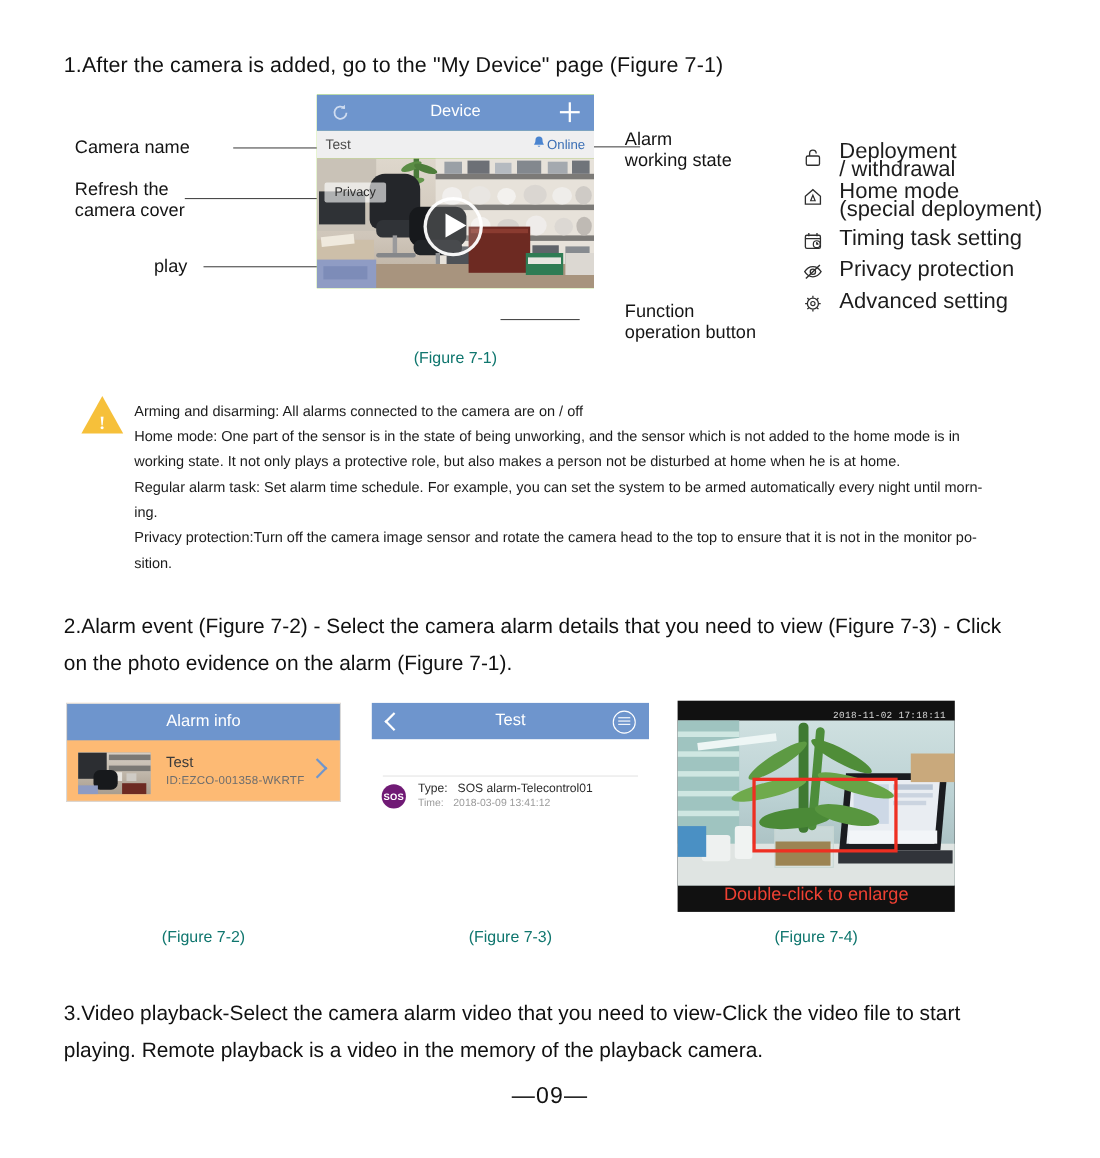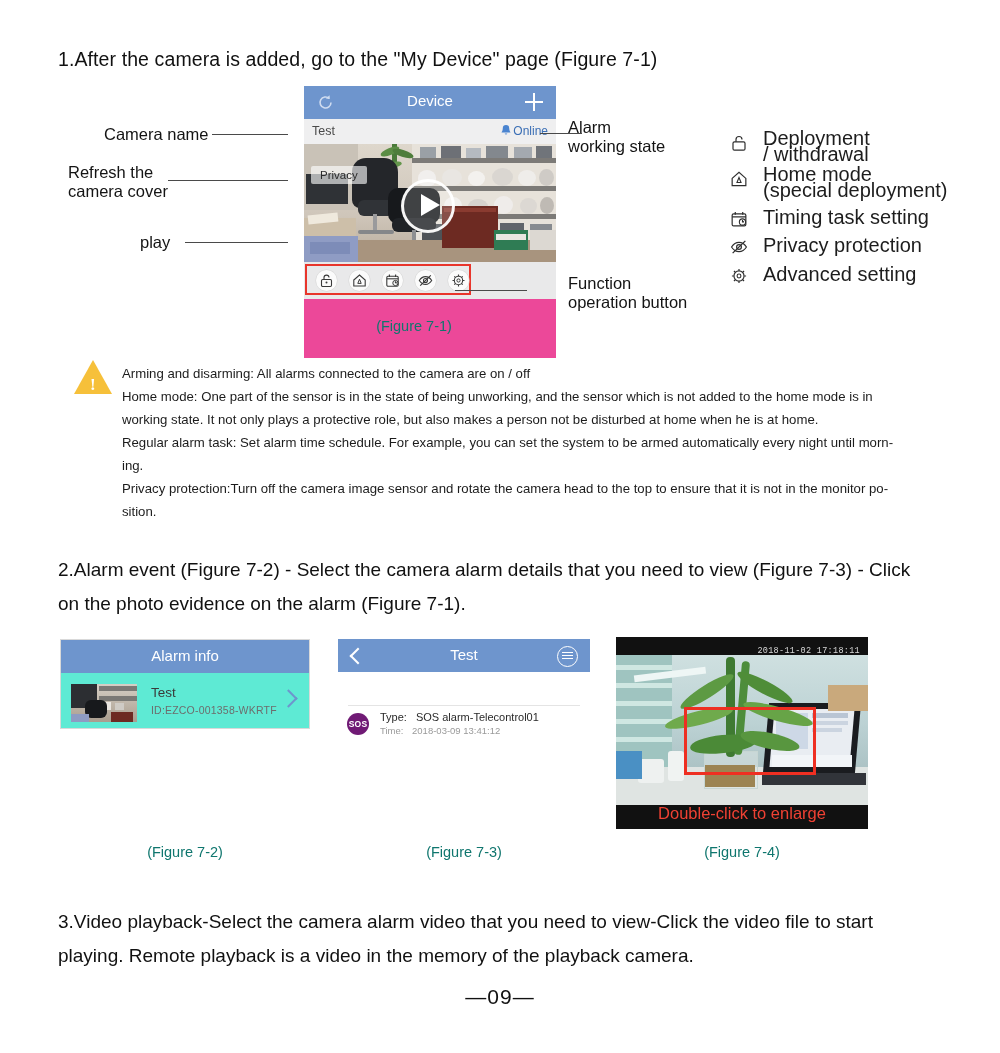--- a/index.html
+++ b/index.html
@@ -41,23 +41,23 @@
     line-height: 21px;
     color: #141414;
   }
   .leader {
     background: #4a4a4a;
     height: 1px;
   }
 
   
   .fig1 {
-    left: 304px; top: 86px;
-    width: 252px; height: 272px;
-    background: #ec4899;
+    left: 288px; top: 86px;
+    width: 252px; height: 176px;
+    background: #84cc16;
     overflow: hidden;
   }
   .fig1-bar {
     position: absolute;
     left: 0; top: 0; width: 252px; height: 33px;
     background: #6e95cd;
     color: #ffffff;
   }
   .fig1-bar .title {
     position: absolute; left: 0; top: 6px; width: 252px;
@@ -162,21 +162,21 @@
   }
   .warn-bang {
     position: absolute; left: 90px; top: 375px;
     color: #ffffff; font-size: 17px; font-weight: bold;
     font-family: "Liberation Serif", serif;
   }
 
   
   .fig2 {
     left: 60px; top: 639px; width: 250px; height: 90px;
-    background: #5eead4; border: 1px solid #d9d9d9; box-sizing: border-box;
+    background: #fdba74; border: 1px solid #d9d9d9; box-sizing: border-box;
   }
   .fig2-bar {
     position:absolute; left:0; top:0; width:248px; height:33px;
     background:#6e95cd;
   }
   .fig2-bar .t {
     position:absolute; width:248px; top:7px; text-align:center;
     font-size:15px; color:#fff;
   }
   .fig2-thumb {
@@ -259,21 +259,21 @@
   .footer-page {
     position:absolute; left:0; top:985px; width:1000px; text-align:center;
     font-size:21px; color:#111; letter-spacing:1px;
   }
 </style>
 </head>
 <body>
 
 <div class="abs step-head" style="left:58px; top:48px;">1.After the camera is added, go to the "My Device" page (Figure 7-1)</div>
 
-<div class="abs anno" style="left:68px; top:124px;margin-left:36px;">Camera name</div>
+<div class="abs anno" style="left:68px; top:124px;">Camera name</div>
 <div class="abs leader" style="left:212px; top:134px; width:76px;"></div>
 
 <div class="abs anno" style="left:68px; top:162px;">Refresh the</div>
 <div class="abs anno" style="left:68px; top:181px;">camera cover</div>
 <div class="abs leader" style="left:168px; top:180px; width:120px;"></div>
 
 <div class="abs anno" style="left:140px; top:232px;">play</div>
 <div class="abs leader" style="left:185px; top:242px; width:103px;"></div>
 
 <div class="abs fig1">

